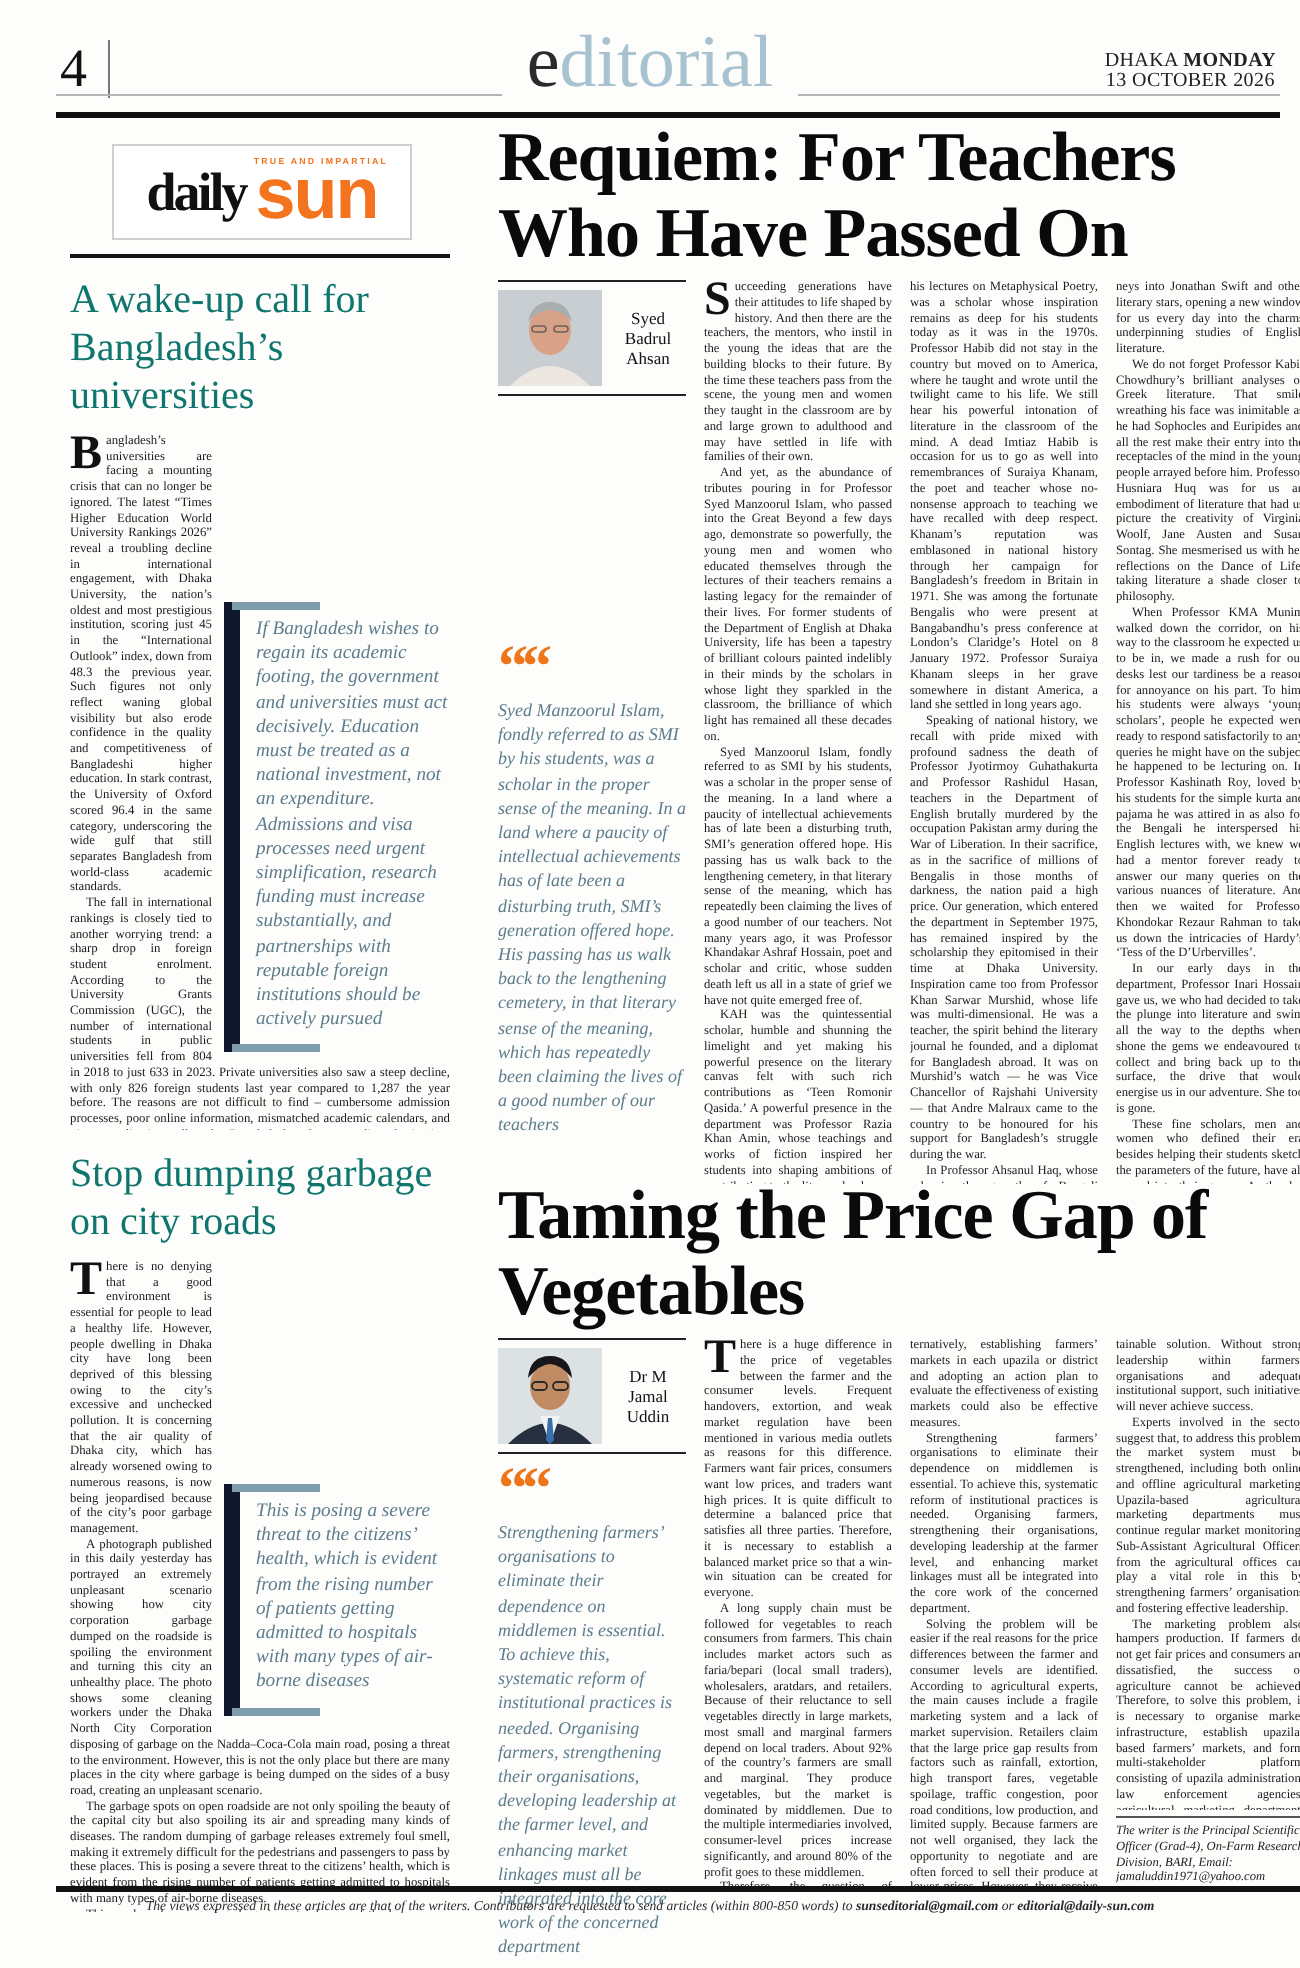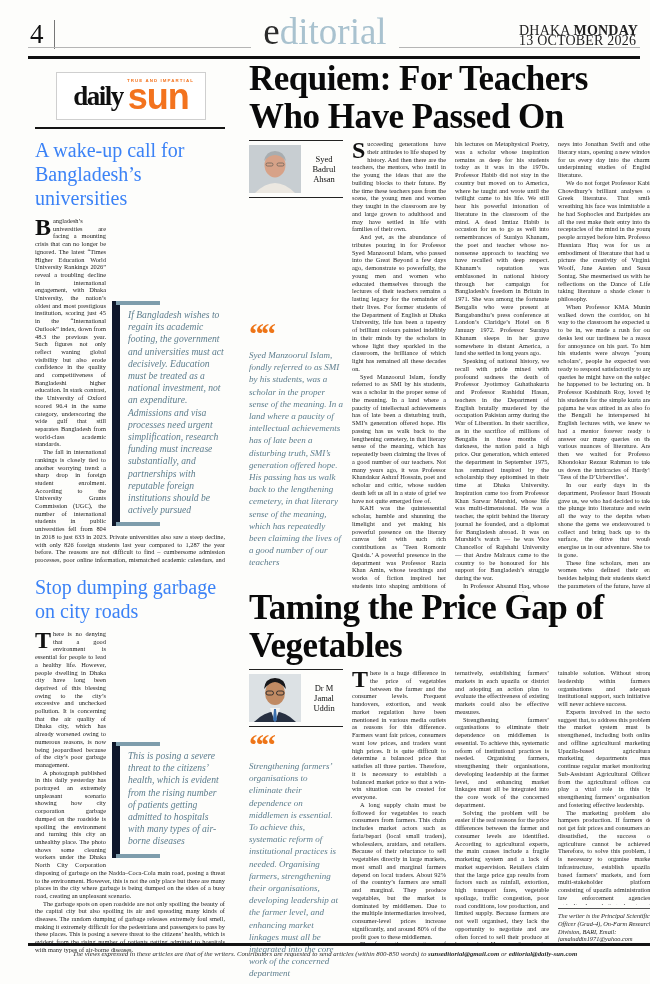--- a/index.html
+++ b/index.html
@@ -7,36 +7,36 @@
         font-family:"Liberation Serif",serif;color:#1c1c1c;}
 
   
   .pagenum{position:absolute;left:30px;top:20px;font-size:27px;line-height:29px;
            padding-right:10px;border-right:1px solid #777;color:#111;}
   .rule-thin{position:absolute;left:28px;top:47px;width:612px;height:1px;background:#b5b5b5;}
   .section-wrap{position:absolute;left:0;top:12px;width:100%;text-align:center;}
   .section{display:inline-block;background:#fdfdfb;padding:0 12px;font-size:37px;line-height:40px;}
   .sec-e{color:#2b2b2b;}
   .sec-rest{color:#a9c2cf;}
-  .dateline{position:absolute;right:12px;top:26px;text-align:left;font-size:14px;line-height:10px;color:#222;letter-spacing:.2px;}
+  .dateline{position:absolute;right:12px;top:26px;text-align:center;font-size:10px;line-height:10px;color:#222;letter-spacing:.2px;}
   .dateline b{font-weight:700;}
   .rule-thick{position:absolute;left:28px;top:56px;width:612px;height:2.5px;background:#101010;}
 
   
   .left-col{position:absolute;left:35px;top:72px;width:190px;}
   .logo-box{width:148px;height:46px;margin-left:21px;border:1px solid #cfcfcf;background:#fff;
             display:flex;align-items:center;justify-content:center;position:relative;}
   .logo-daily{font-family:Liberation Serif, serif;font-weight:700;font-size:27px;line-height:27px;
               letter-spacing:-1.5px;color:#101010;}
   .logo-sun{font-family:"Liberation Sans",sans-serif;font-weight:700;font-size:36px;line-height:27px;
             letter-spacing:-1px;color:#f3731e;margin-left:5px;}
   .logo-tag{position:absolute;top:5px;right:11px;font-family:"Liberation Sans",sans-serif;font-weight:700;
             font-size:4.4px;letter-spacing:1.1px;color:#f3731e;}
   .col-rule{height:2px;background:#151515;margin-top:7px;}
-  .ed-head{font-size:20px;line-height:24px;font-weight:400;margin:9px 0 0 0;color:#3b82f6;}
+  .ed-head{font-size:20px;line-height:24px;font-weight:400;margin:9px 0 0 0;color:#0f766e;}
   .ed-head.second{margin-top:10px;}
   .ed-body{margin-top:7px;text-align:justify;font-size:6.4px;line-height:7.7px;overflow:hidden;}
   #ed1-body{height:348px;}
   #ed2-body{height:326px;}
 
   .paras p,.col p{margin:0;text-indent:8px;}
   .paras p:first-child,.col p:first-child{text-indent:0;}
   .dropcap p:first-child::first-letter{float:left;font-size:24px;line-height:19px;font-weight:700;
             padding:1px 2px 0 0;color:#111;}
 

